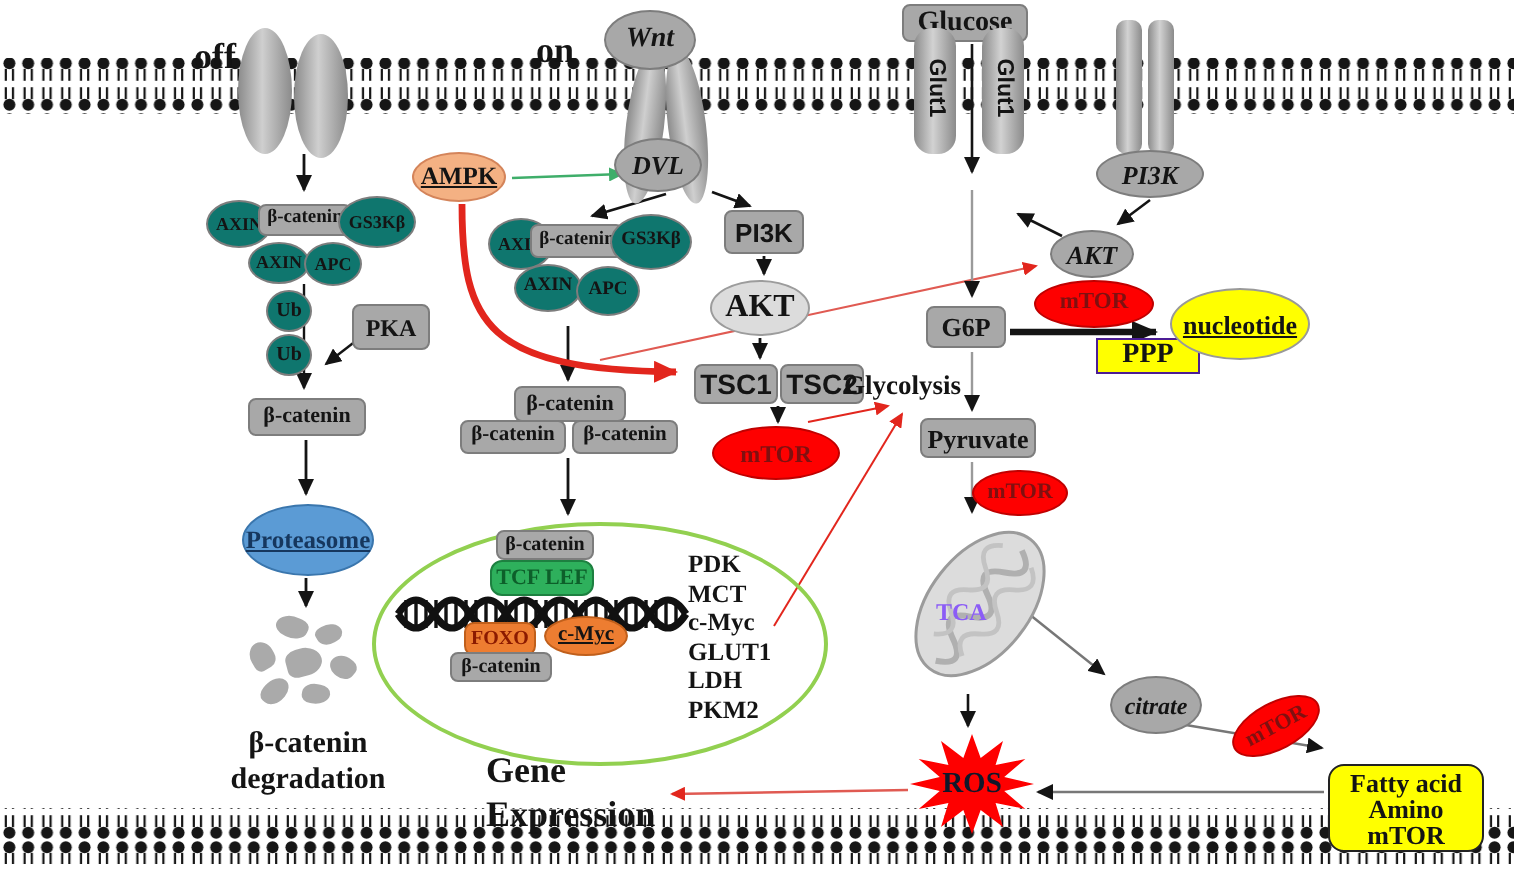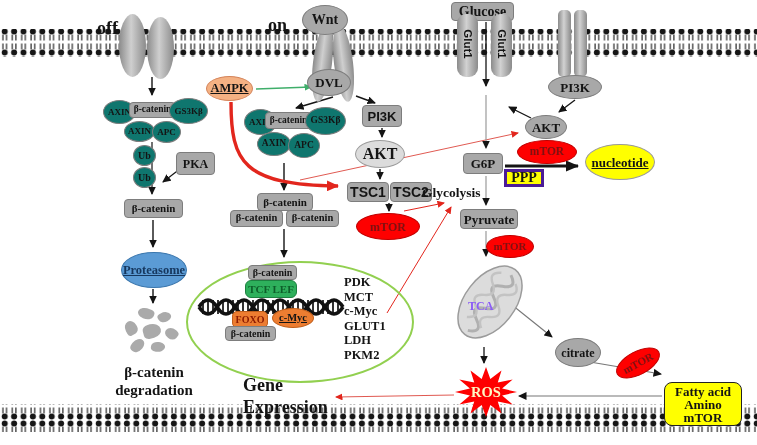--- a/index.html
+++ b/index.html
@@ -4,35 +4,35 @@
 <style>
   html,body{margin:0;padding:0;background:#fff;}
   .stage{position:relative;width:757px;height:445px;background:#ffffff;
          font-family:"Liberation Serif",serif;overflow:hidden;}
   .lyr{position:absolute;left:0;top:0;pointer-events:none;}
   .n{position:absolute;box-sizing:border-box;display:flex;align-items:center;
      justify-content:center;font-weight:bold;color:#141414;text-align:center;line-height:1;}
   .rect{background:#a8a8a8;border:1px solid #7d7d7d;border-radius:4px;}
   .circ{background:#0f766e;border:1px solid #7d7d7d;border-radius:50%;}
   .ell{border-radius:50%;text-decoration:underline;}
-  .gray-ell{background:#a8a8a8;border:1px solid #7d7d7d;border-radius:50%;}
+  .gray-ell{background:#a8a8a8;border:1px solid #7d7d7d;border-radius:50%;font-style:italic;}
   .light-ell{background:#dcdcdc;border:1px solid #9c9c9c;border-radius:50%;}
   .red-ell{background:#fe0000;border:1px solid #c00000;border-radius:50%;color:#7f1010;}
   .yellow{background:#ffff00;}
   .sans{font-family:"Liberation Sans",sans-serif;}
   .bar{position:absolute;background:linear-gradient(90deg,#8b8b8b,#d2d2d2 45%,#8b8b8b);
        border-radius:9px;}
   .recep{position:absolute;background:linear-gradient(90deg,#8b8b8b,#cfcfcf 45%,#8b8b8b);
          border-radius:50%;}
   .txt{position:absolute;font-weight:bold;color:#141414;line-height:1.22;}
   .frag{position:absolute;background:#aaaaaa;}
   .star{clip-path:polygon(100% 50%,76% 57%,93% 75%,69% 69%,75% 93%,57% 76%,50% 100%,
         43% 76%,25% 93%,31% 69%,7% 75%,24% 57%,0% 50%,24% 43%,7% 25%,31% 31%,25% 7%,
         43% 24%,50% 0%,57% 24%,75% 7%,69% 31%,93% 25%,76% 43%);
-        background:#fe0000;color:#fef9c3;}
+        background:#fe0000;color:#0f172a;}
 </style>
 </head>
 <body>
 
 <div class="stage">
 
   <svg class="lyr" width="757" height="445">
     <defs>
       <pattern id="lip" width="9.4" height="28" patternUnits="userSpaceOnUse">
         <circle cx="4.7" cy="3.6" r="3" fill="#161616"></circle>
@@ -189,21 +189,21 @@
   <div class="txt sans" style="left:437px;top:37px;width:62px;font-size:11.5px;text-align:center;transform:rotate(90deg)">Glut1</div>
   <div class="txt sans" style="left:471px;top:37px;width:62px;font-size:11.5px;text-align:center;transform:rotate(90deg)">Glut1</div>
 
   <div class="bar" style="left:558px;top:10px;width:13px;height:67px;border-radius:5px"></div>
   <div class="bar" style="left:574px;top:10px;width:13px;height:67px;border-radius:5px"></div>
   <div class="n gray-ell" style="left:548px;top:75px;width:54px;height:24px;font-size:13px">PI3K</div>
   <div class="n gray-ell" style="left:525px;top:115px;width:42px;height:24px;font-size:13px">AKT</div>
   <div class="n red-ell" style="left:517px;top:140px;width:60px;height:24px;font-size:11.5px">mTOR</div>
 
   <div class="n rect" style="left:463px;top:153px;width:40px;height:21px;font-size:13px">G6P</div>
-  <div class="n yellow" style="left:504px;top:169px;width:40px;height:18px;font-size:14px;border:3px solid #4c1d95">PPP</div>
+  <div class="n yellow" style="left:548px;top:169px;width:52px;height:18px;font-size:14px;border:1px solid #4c1d95">PPP</div>
   <div class="n ell yellow" style="left:585px;top:144px;width:70px;height:36px;font-size:13px;border:1px solid #999">nucleotide</div>
 
   <div class="txt" style="left:422px;top:185px;font-size:13.5px">Glycolysis</div>
   <div class="n rect" style="left:460px;top:209px;width:58px;height:20px;font-size:13px">Pyruvate</div>
   <div class="n red-ell" style="left:486px;top:235px;width:48px;height:23px;font-size:11px">mTOR</div>
 
   <svg class="lyr" style="left:446px;top:258px" width="88" height="88" viewBox="0 0 88 88">
     <g transform="rotate(128 44 44)">
       <ellipse cx="44" cy="44" rx="41" ry="25" fill="#dcdcdc" stroke="#9b9b9b" stroke-width="1.5"></ellipse>
       <path d="M10,44 q7,-14 14,0 q7,14 14,0 q7,-14 14,0 q7,14 14,0 q7,-14 14,0" fill="none" stroke="#b0b0b0" stroke-width="3"></path>

